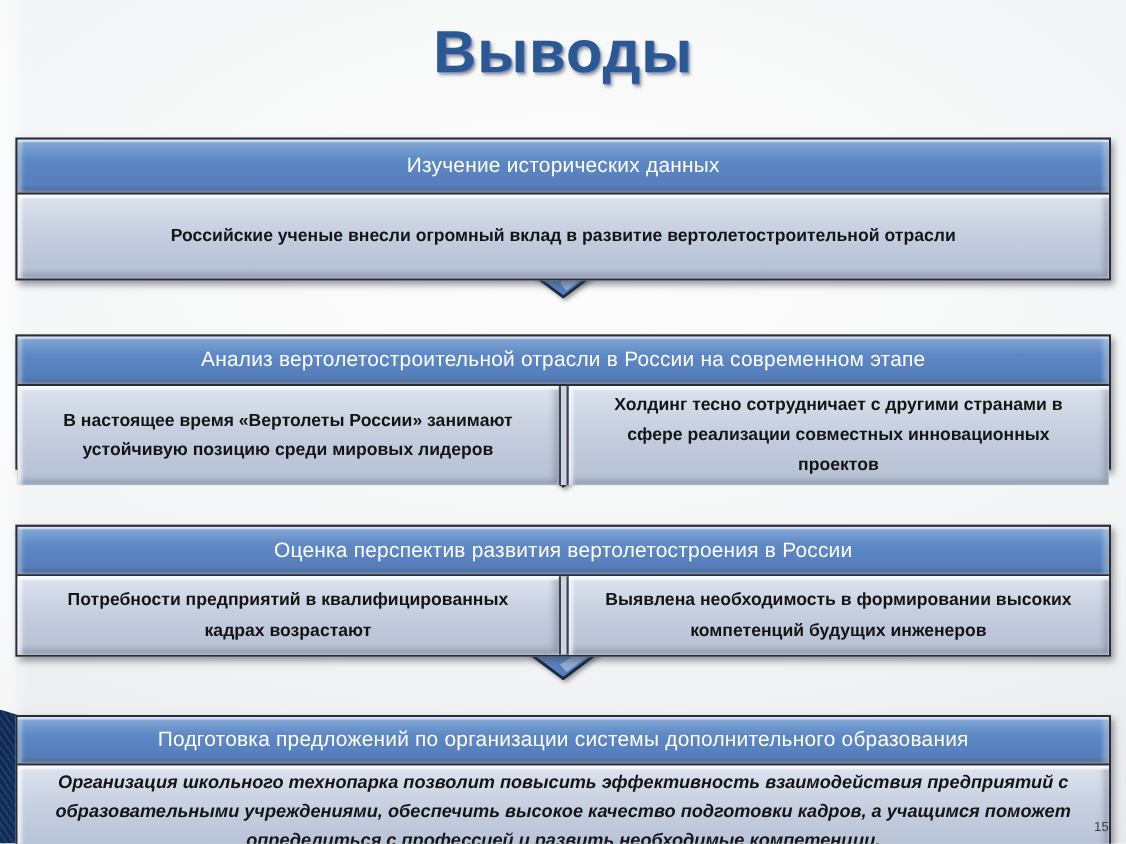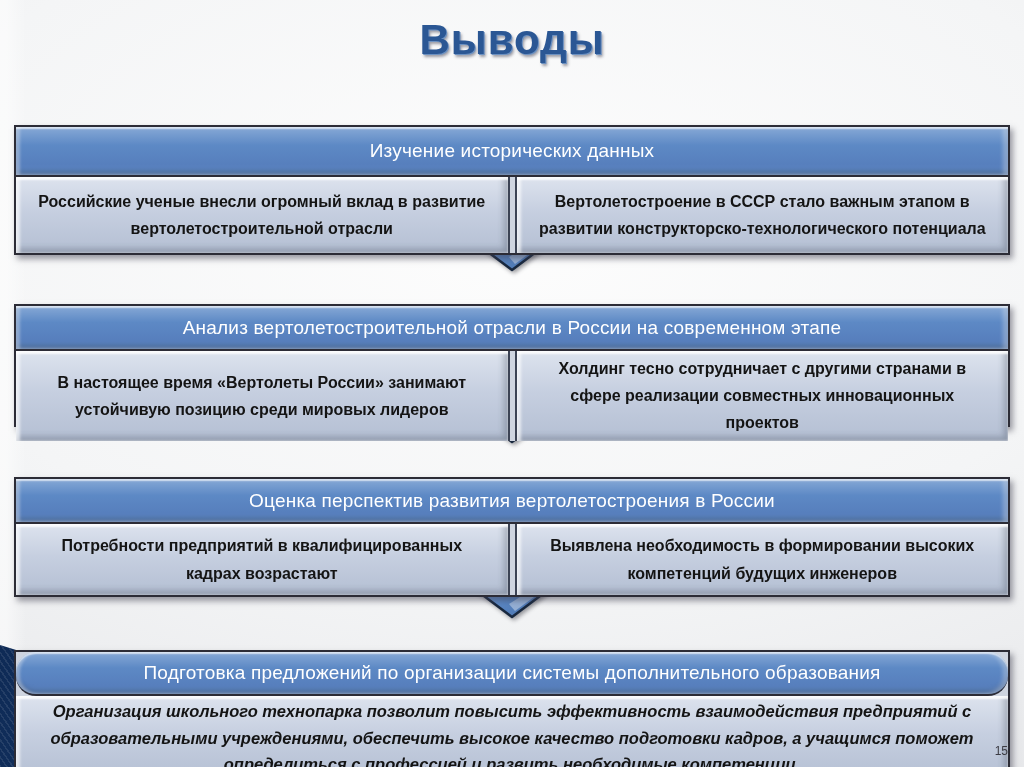--- a/index.html
+++ b/index.html
@@ -13,21 +13,21 @@
     width: 1024px; height: 767px;
     background:
       linear-gradient(90deg, rgba(255,255,255,0.55) 6px, rgba(255,255,255,0) 26px),
       radial-gradient(ellipse 120% 90% at 50% 30%, #fdfdfd 0%, #f4f5f6 50%, #e3e4e7 100%);
   }
 
   
   .title {
     position: absolute; top: 16px; left: 0; width: 100%;
     text-align: center;
-    font-size: 42px; font-weight: bold;
+    font-size: 54px; font-weight: bold;
     color: #2b5794;
     letter-spacing: 1px;
     text-shadow: 1px 1px 0 #6d92c2, 2px 3px 3px rgba(40,40,60,0.45);
   }
 
   
   .block {
     position: absolute; left: 14px; right: 14px;
     display: flex; flex-direction: column;
     border: 2px solid #2c2c36;
@@ -73,21 +73,21 @@
       inset 4px 0 3px rgba(255,255,255,0.65),
       inset -4px -4px 6px rgba(40,45,60,0.28);
   }
   .cell + .cell { border-left: 2px solid #3c4354; }
   .block-body .cell:not(:last-child) { border-right: 2px solid #3c4354; }
   .cell.wide { font-size: 16.5px; line-height: 1.62; padding: 2px 12px; font-style: italic; }
 
   .b1 { top: 98px;  height: 130px; }  .b1 .block-header { height: 50px; }
   .b2 { top: 277px; height: 123px; }  .b2 .block-header { height: 45px; }
   .b3 { top: 450px; height: 120px; }  .b3 .block-header { height: 45px; }
-  .b4 { top: 623px; height: 122px; }  .b4 .block-header { height: 44px; border-radius: 20px; }
+  .b4 { top: 623px; height: 122px; }  .b4 .block-header { height: 44px; }
 
   
   .arrow {
     position: absolute; left: 50%;
     transform: translateX(-50%);
     z-index: 3;
     filter: drop-shadow(2px 2px 2px rgba(30,30,40,0.45));
   }
   .a1 { top: 220px; }
   .a2 { top: 392px; }
@@ -136,21 +136,20 @@
       </linearGradient>
     </defs>
   </svg>
 
   <div class="title">Выводы</div>
 
   <div class="block b1">
     <div class="block-header">Изучение исторических данных</div>
     <div class="block-body">
       <div class="cell">Российские ученые внесли огромный вклад в развитие вертолетостроительной отрасли</div>
-      <div class="cell">Вертолетостроение в СССР стало важным этапом в развитии конструкторско-технологического потенциала</div>
     </div>
   </div>
 
   <svg class="arrow a1" width="112" height="54" viewBox="0 0 112 54">
     <path d="M34 1 L78 1 L78 14 L104 14 L56 50 L8 14 L34 14 Z" fill="url(#ag)" stroke="#18283f" stroke-width="2.5" stroke-linejoin="round"></path>
     <path d="M97 16 L59 44 L53 37 L86 16 Z" fill="rgba(255,255,255,0.38)"></path>
   </svg>
 
   <div class="block b2">
     <div class="block-header">Анализ вертолетостроительной отрасли в России на современном этапе</div>

